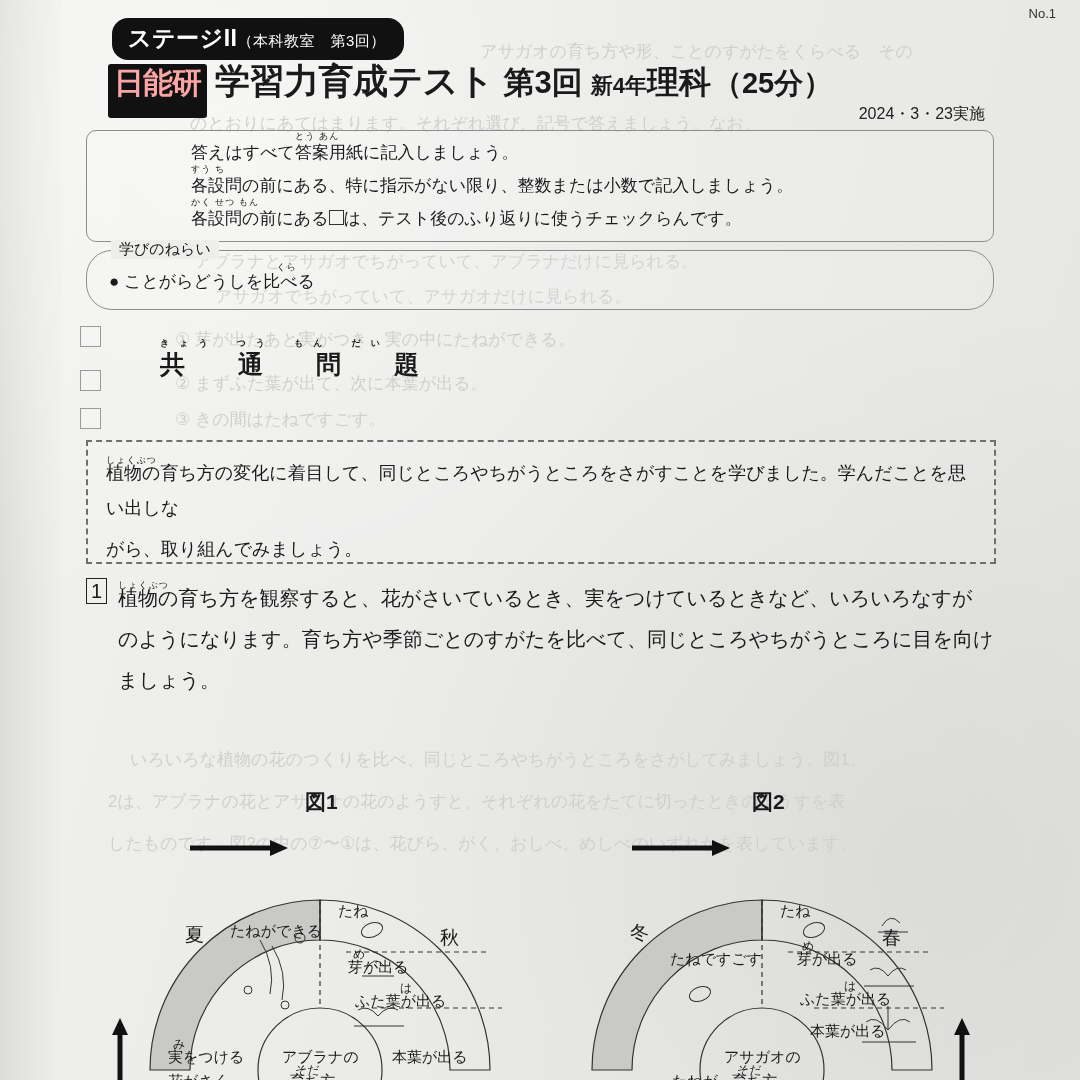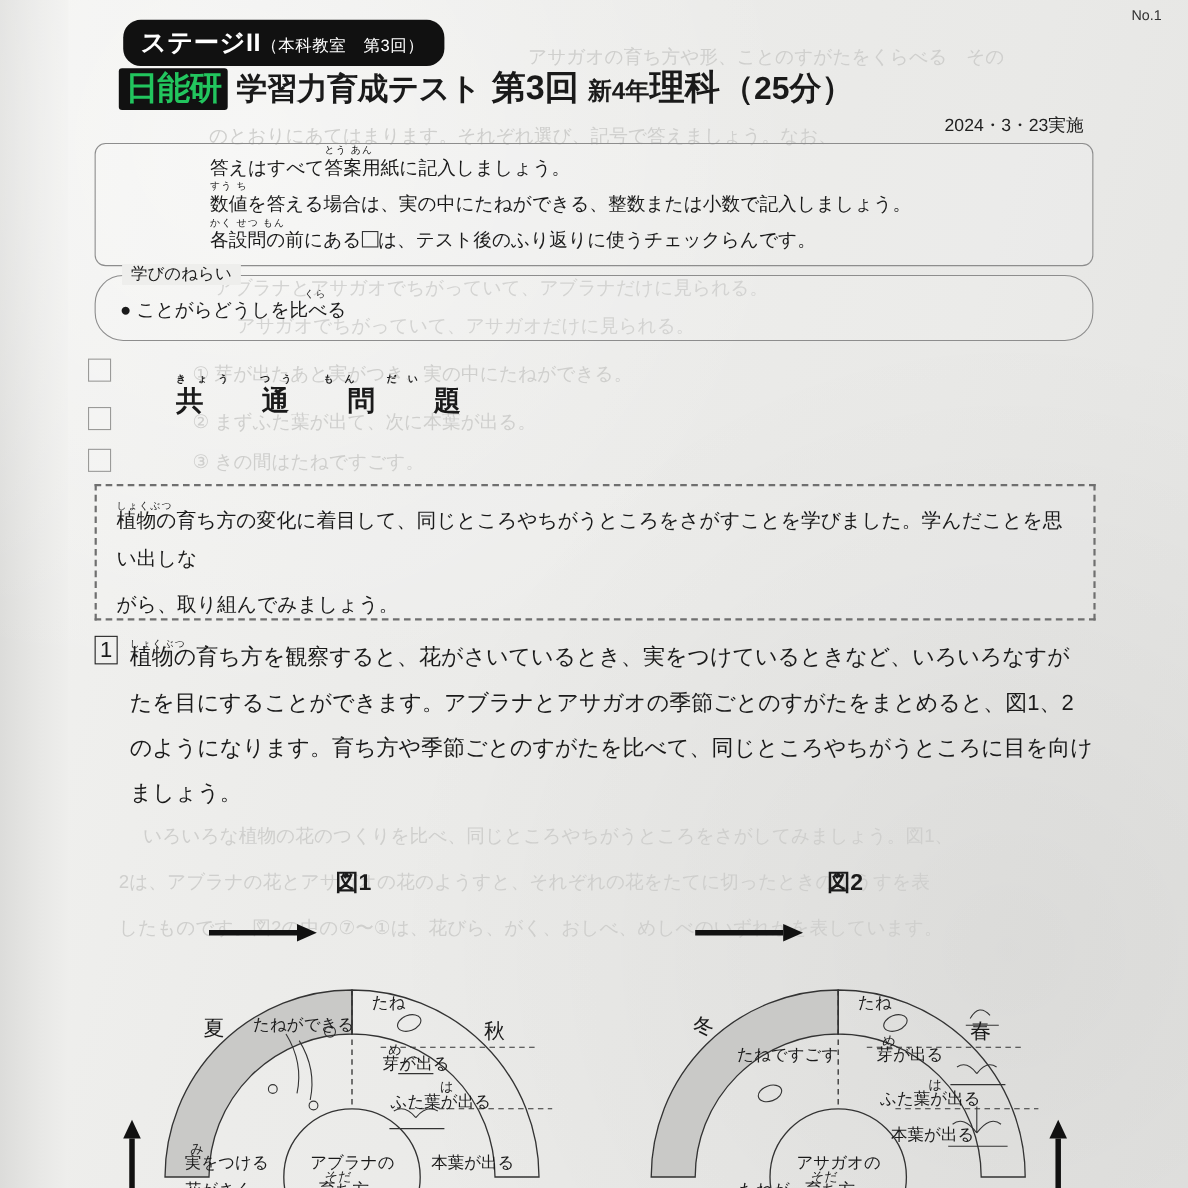--- a/index.html
+++ b/index.html
@@ -30,23 +30,23 @@
     position:absolute;left:112px;top:18px;
     background:#111;color:#fff;border-radius:16px;
     padding:5px 18px 6px 16px;font-size:19px;font-weight:bold;
     letter-spacing:.5px;white-space:nowrap;
   }
   #stagebadge .big{font-size:23px;}
   #stagebadge .sm{font-size:15px;font-weight:normal;}
   #titleline{position:absolute;left:108px;top:58px;white-space:nowrap;}
   #titleline .brand{
     font-size:30px;font-weight:bold;letter-spacing:-1px;
-    background:#111;color:#22c55e;padding:2px 6px 3px 6px;border-radius:3px;
-  }
-  #titleline .t2{font-size:28px;font-weight:bold;margin-left:8px;letter-spacing:-.5px;}
+    background:#111;color:#fca5a5;padding:2px 6px 19px 6px;border-radius:3px;
+  }
+  #titleline .t2{font-size:35px;font-weight:bold;margin-left:8px;letter-spacing:-.5px;}
   #titleline .t3{font-size:31px;font-weight:bold;margin-left:10px;}
   #titleline .t4{font-size:22px;font-weight:bold;margin-left:8px;}
   #titleline .t5{font-size:32px;font-weight:bold;margin-left:0;}
   #titleline .t6{font-size:29px;font-weight:bold;margin-left:2px;}
   #datestamp{position:absolute;right:95px;top:104px;font-size:16px;color:#222;}
   
   #instr{
     position:absolute;left:86px;top:130px;width:906px;height:110px;
     border:1px solid #8d8d8d;border-radius:10px;background:rgba(255,255,255,.12);
   }
@@ -127,21 +127,21 @@
   <div id="titleline">
     <span class="brand">日能研</span><span class="t2">学習力育成テスト</span><span class="t3">第3回</span><span class="t4">新4年</span><span class="t5">理科</span><span class="t6">（25分）</span>
   </div>
   <div id="datestamp">2024・3・23実施</div>
 
   <div id="instr">
     <p class="l1">
       <span>答えはすべて</span><span class="rb"><span class="ruby">とう あん</span><span>答案用紙に記入しましょう。</span></span>
     </p>
     <p class="l2">
-      <span class="rb"><span class="ruby">すう ち</span><span>数値を答える場合は、実の中にたねができる、整数または小数で記入しましょう。</span></span>
+      <span class="rb"><span class="ruby">すう ち</span><span>各設問の前にある、特に指示がない限り、整数または小数で記入しましょう。</span></span>
     </p>
     <p class="l3">
       <span class="rb"><span class="ruby">かく せつ もん</span><span>各設問の前にある</span></span><span class="mini-square"></span><span>は、テスト後のふり返りに使うチェックらんです。</span>
     </p>
   </div>
 
   <div id="aimbox">
     <div id="aimlabel">学びのねらい</div>
     <div id="aimtext">
       <span>●</span>
@@ -167,21 +167,20 @@
     <p style="padding-top:6px;">
       <span>がら、取り組んでみましょう。</span>
     </p>
   </div>
 
   <div id="q1num"><span>1</span></div>
   <div id="q1">
     <div>
       <span class="rb"><span class="ruby">しょくぶつ</span><span>植物の育ち方を観察すると、花がさいているとき、実をつけているときなど、いろいろなすが</span></span>
     </div>
-    <div>たを目にすることができます。アブラナとアサガオの季節ごとのすがたをまとめると、図1、2</div>
     <div>のようになります。育ち方や季節ごとのすがたを比べて、同じところやちがうところに目を向け</div>
     <div>ましょう。</div>
   </div>
 
   <div id="fig1label">図1</div>
   <div id="fig2label">図2</div>
 
   <div class="figwrap" id="fig1wrap">
     <svg width="420" height="250" viewBox="0 0 420 250">
 

